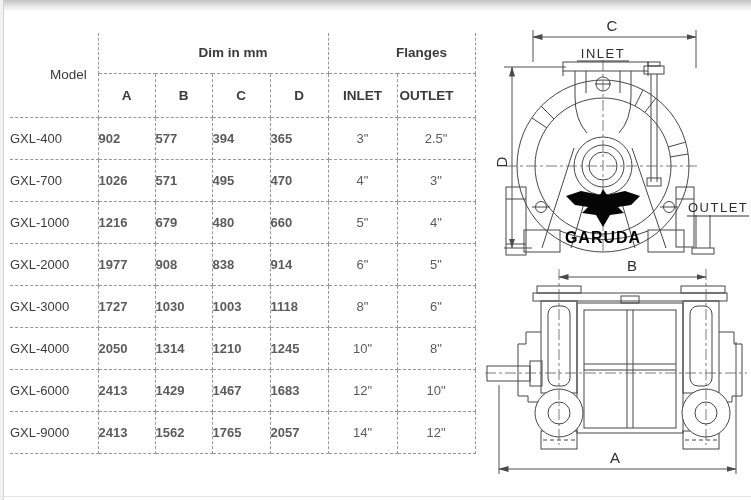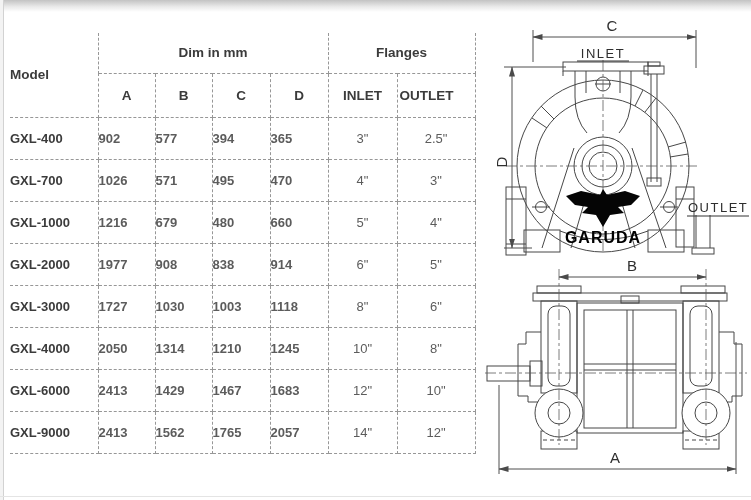--- a/index.html
+++ b/index.html
@@ -9,28 +9,28 @@
   }
   .top-band { position:absolute; left:0; top:0; width:751px; height:12px;
     background:linear-gradient(180deg,#c3c3c3 0%,#e9e9e9 55%,#ffffff 100%); }
   .left-line { position:absolute; left:3px; top:0; width:1px; height:500px; background:#d2d2d2; }
   .left-pad  { position:absolute; left:0; top:0; width:3px; height:500px; background:#f3f3f3; }
   .bottom-line { position:absolute; left:0; top:496px; width:751px; height:1px; background:#e4e4e4; }
 
   table.spec-table { position:absolute; left:10px; top:33px; width:465px;
     border-collapse:collapse; table-layout:fixed; }
   .spec-table th, .spec-table td { border:1px dashed #979797; padding:0; }
-  .spec-table thead tr:first-child th { border-top:none; }
+  .spec-table thead tr:first-child th { border-top:none;padding-left:40px; }
   .no-left { border-left:none !important; }
 
   .group-h { font-weight:bold; font-size:13.5px; color:#3b3b3b; text-align:center; }
-  .model-h { font-weight:bold; font-size:13.5px; color:#3b3b3b; text-align:left; padding-left:3px; }
+  .model-h { font-weight:normal; font-size:13.5px; color:#3b3b3b; text-align:left; padding-left:3px; }
   .col-h   { font-weight:bold; font-size:13.5px; color:#3b3b3b; text-align:center; }
   .col-h.outlet-h { text-align:left; padding-left:2px; }
-  .model-c { font-weight:bold; font-size:13px; color:#3b3b3b; text-align:left; padding-left:3px; }
+  .model-c { font-weight:normal; font-size:13px; color:#3b3b3b; text-align:left; padding-left:3px; }
   .num-c   { font-size:13px; color:#5c5c5c; text-align:left; padding-left:5px;font-weight:bold; }
   .flg-c   { font-size:13px; color:#5c5c5c; text-align:center; }
 
   svg { position:absolute; overflow:visible; }
   svg text { font-family:"Liberation Sans", sans-serif; }
   .dim-t  { font-size:15px; fill:#2e2e2e; }
   .port-t { font-size:13px; fill:#2e2e2e; letter-spacing:1.5px; }
   .logo-t { font-size:16px; font-weight:bold; fill:#000000; letter-spacing:1px; }
 </style>
 </head>

